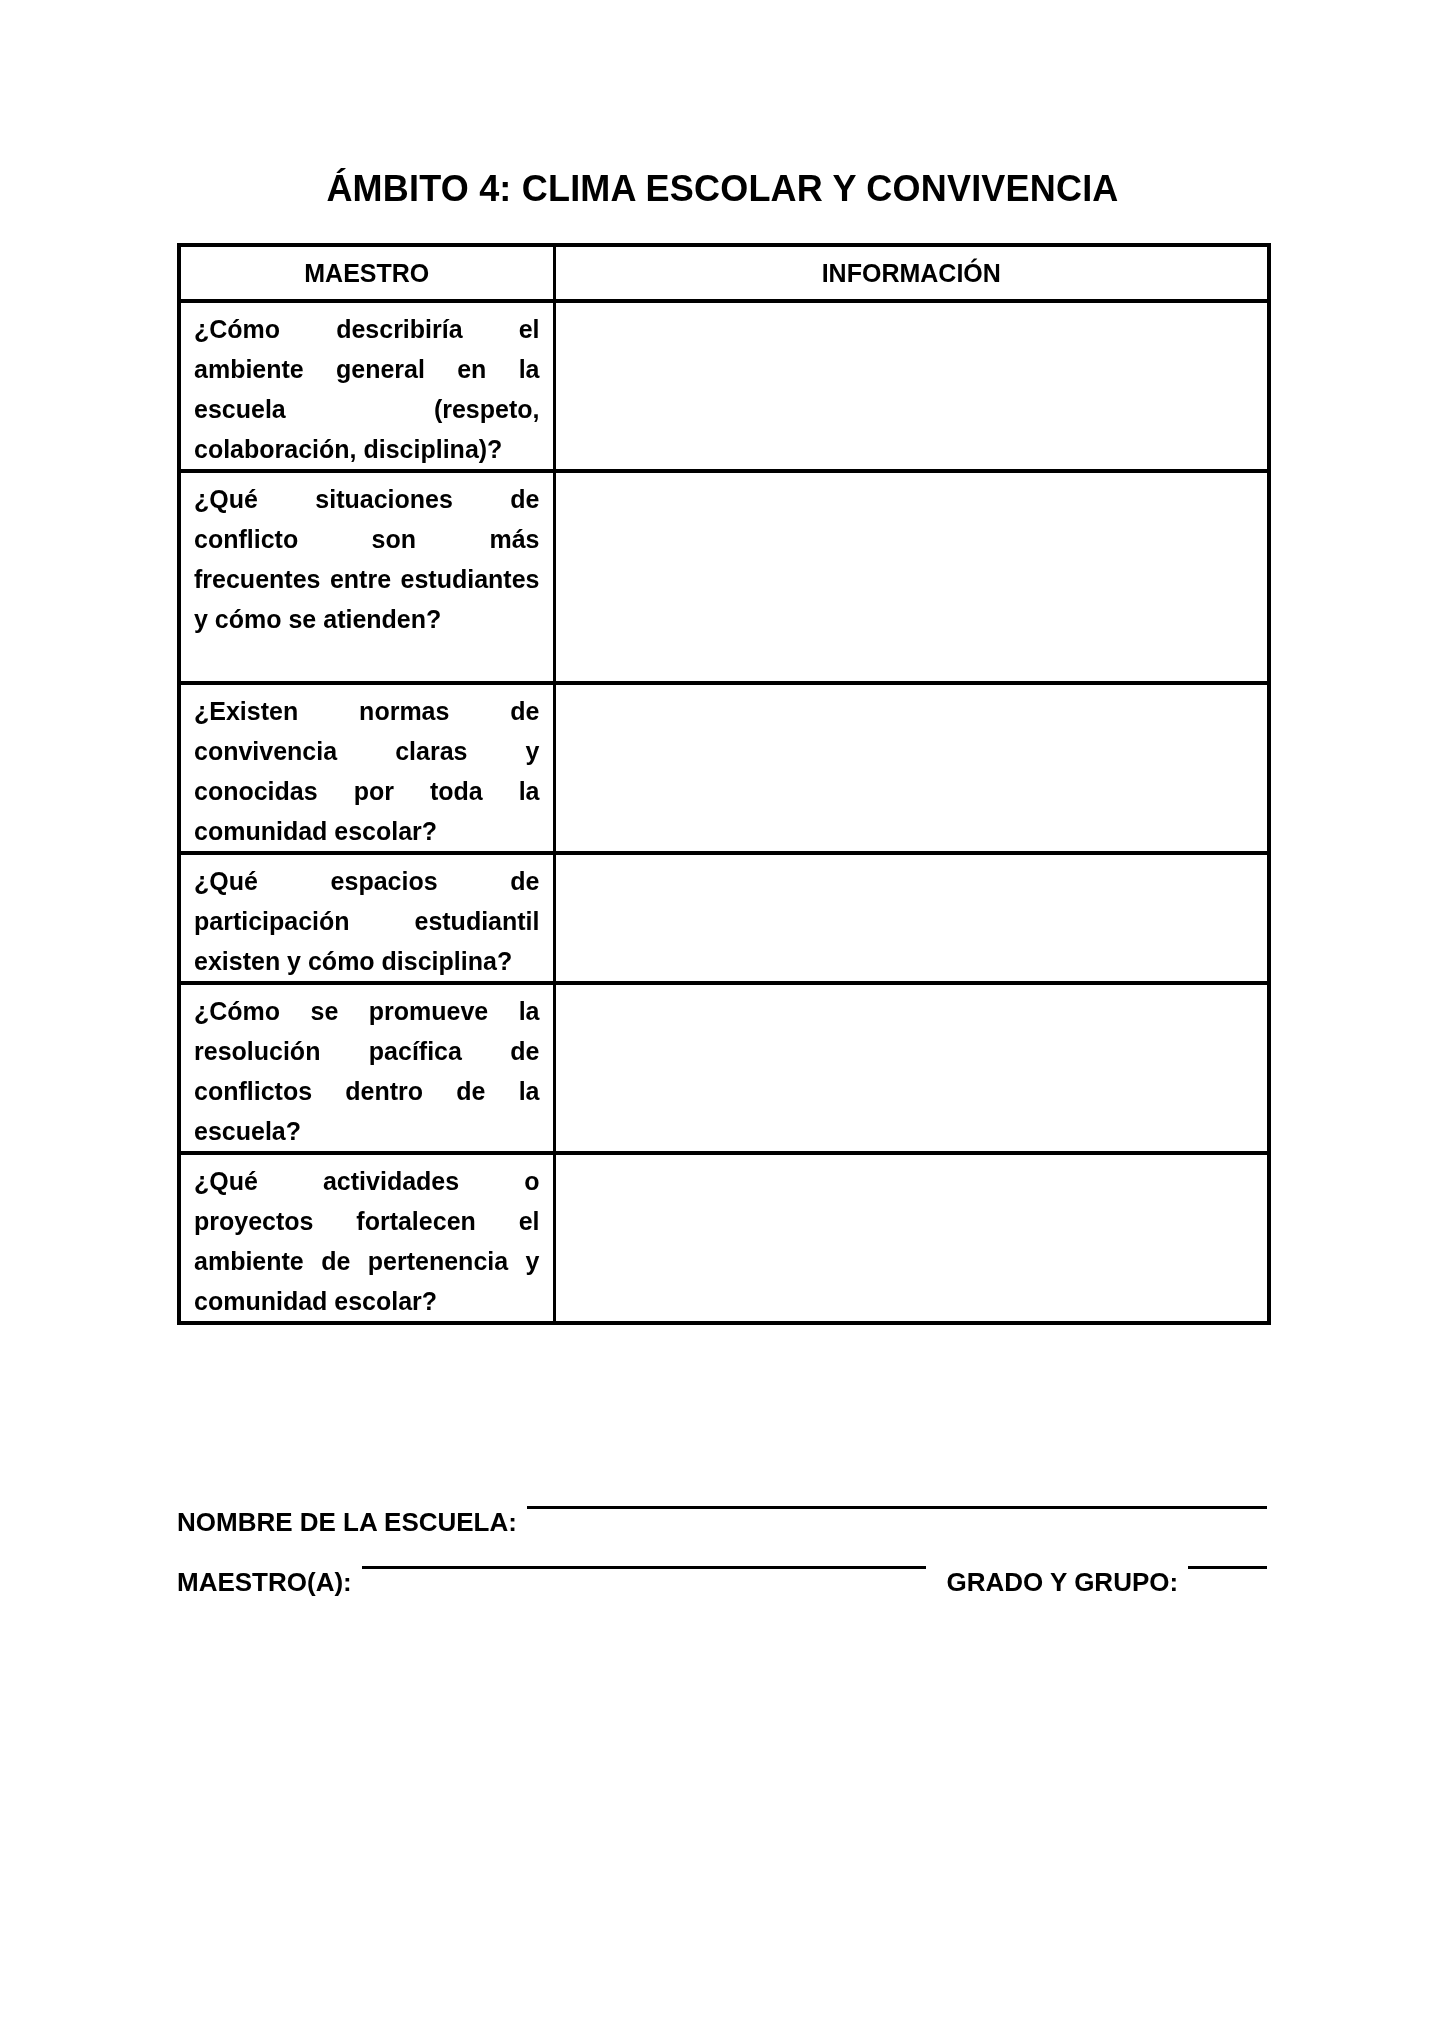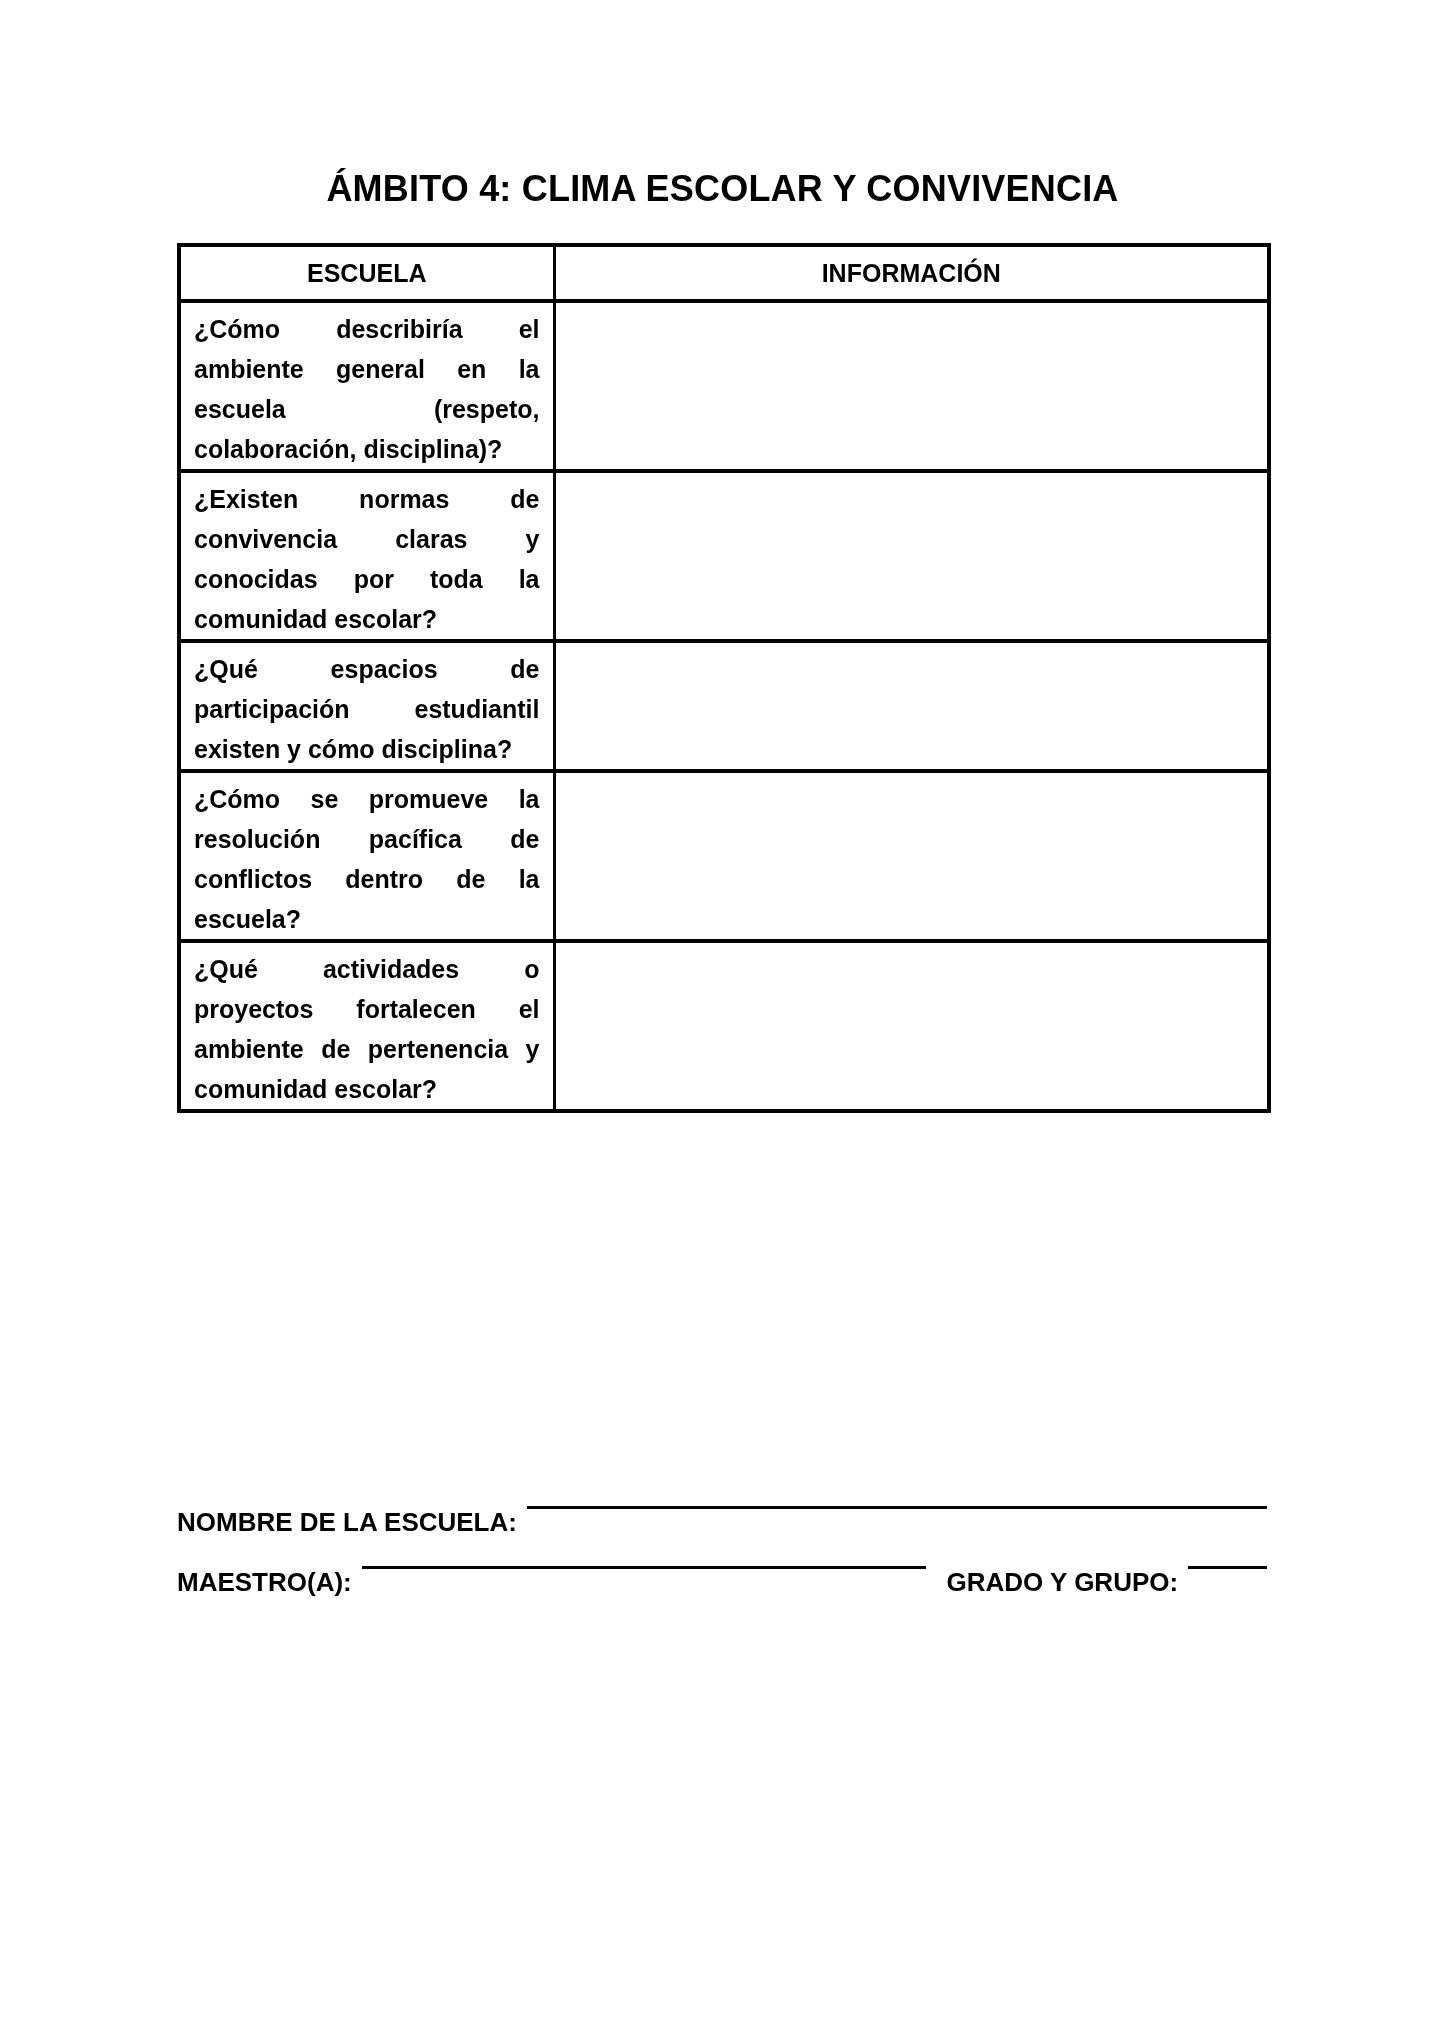--- a/index.html
+++ b/index.html
@@ -84,27 +84,31 @@
 
   <div class="doc-title">ÁMBITO 4: CLIMA ESCOLAR Y CONVIVENCIA</div>
 
   <table class="form-table">
     <colgroup>
         <col class="c-aspect">
         <col class="c-info">
       </colgroup>
     <thead>
       <tr>
-        <th>ESCUELA</th>
+        <th>MAESTRO</th>
         <th>INFORMACIÓN</th>
       </tr>
     </thead>
     <tbody>
       <tr class="r-4line">
         <td class="aspect">¿Cómo describiría el ambiente general en la escuela (respeto, colaboración, disciplina)?</td>
+        <td></td>
+      </tr>
+      <tr class="r-5line">
+        <td class="aspect">¿Qué situaciones de conflicto son más frecuentes entre estudiantes y cómo se atienden?</td>
         <td></td>
       </tr>
       <tr class="r-4line">
         <td class="aspect">¿Existen normas de convivencia claras y conocidas por toda la comunidad escolar?</td>
         <td></td>
       </tr>
       <tr class="r-3line">
         <td class="aspect">¿Qué espacios de participación estudiantil existen y cómo disciplina?</td>
         <td></td>
       </tr>

